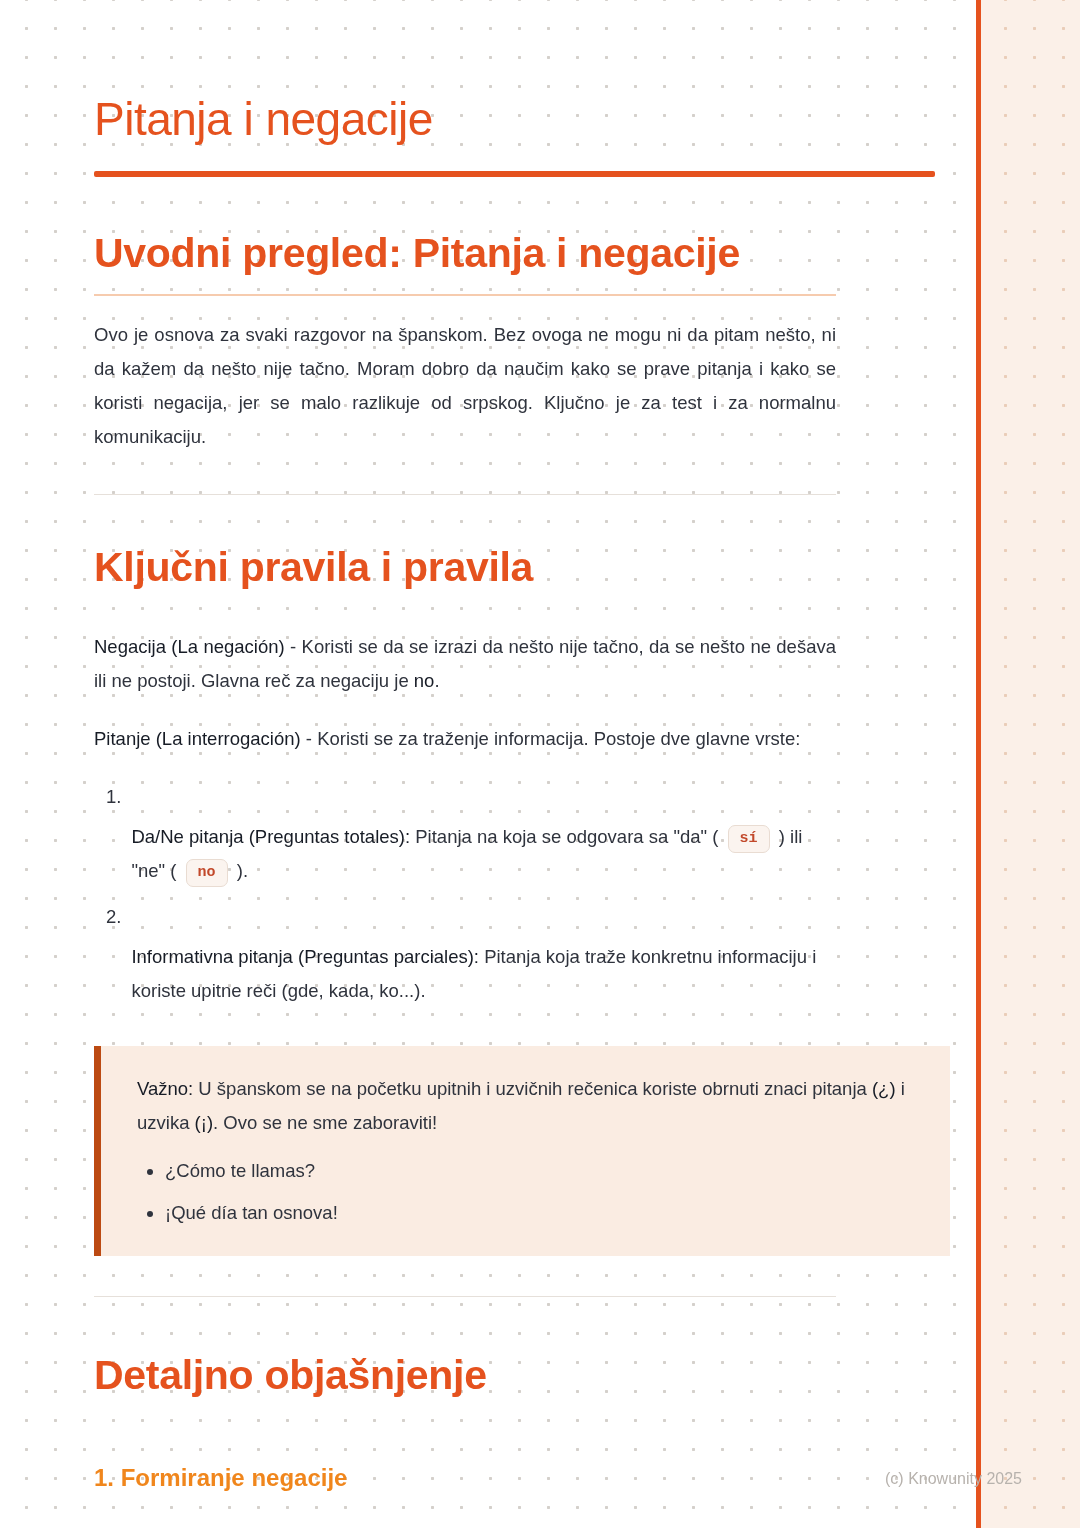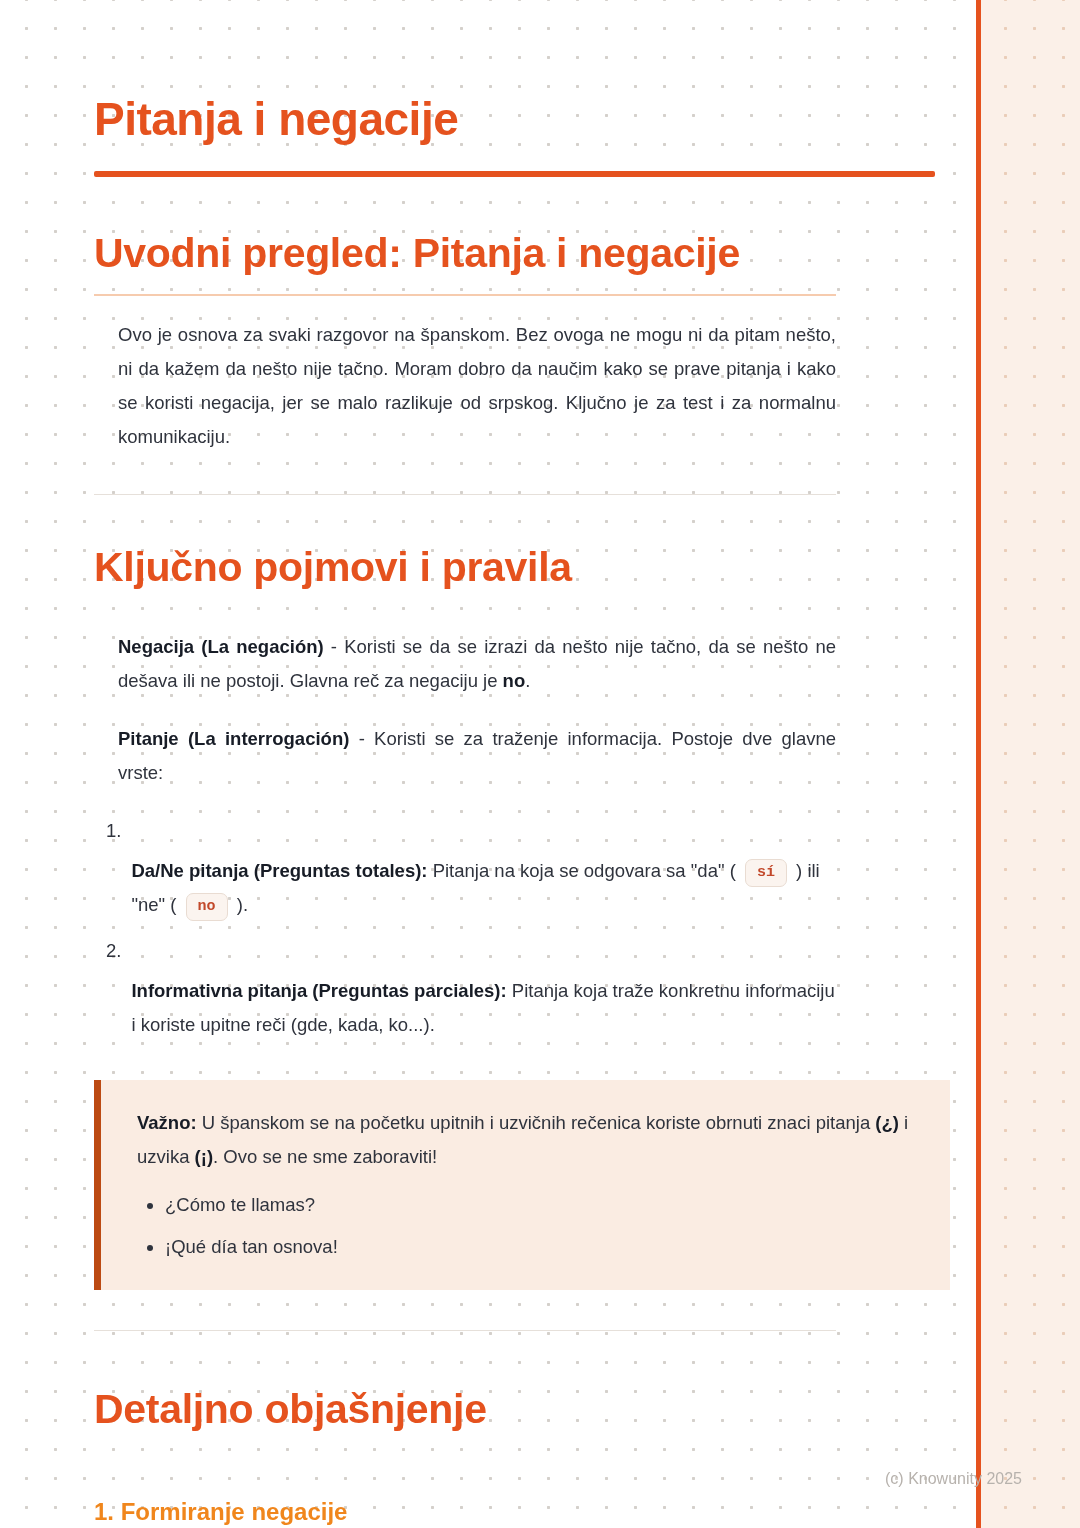--- a/index.html
+++ b/index.html
@@ -30,21 +30,21 @@
 
   .content {
     position: absolute;
     left: 94px; top: 0;
     width: 742px;
     padding-top: 94px;
   }
 
   .page-title {
     font-size: 46px;
-    font-weight: bold;
+    font-weight: normal;
     letter-spacing: -0.5px;
     color: #E5521E;
     line-height: 1.1;
   }
 
   .title-rule {
     margin-top: 26px;
     width: 841px;
     height: 6px;
     background: #E5521E;
@@ -67,26 +67,26 @@
     width: 742px;
     height: 2px;
     background: #F6CBAE;
   }
 
   .body {
     font-size: 18.5px;
     line-height: 34px;
     color: #2f333d;
   }
-  .justify { text-align: justify; margin-left: 24px; }
+  .justify { text-align: justify; }
   .intro-p { margin-top: 22px; }
   .p-negation { margin-top: 38px; }
   .p-question { margin-top: 24px; }
 
-  strong { color: #171c26; font-weight: bold; }
+  strong { color: #171c26; font-weight: normal; }
 
   hr.divider {
     border: none;
     border-top: 1px solid #E6E0DA;
     margin-top: 40px;
     width: 742px;
   }
 
   .num-list { margin-top: 24px; padding-left: 12px; }
   .num-item {
@@ -165,21 +165,21 @@
 
     <section>
       <h2 class="section-heading h2-intro">Uvodni pregled: Pitanja i negacije</h2>
       <div class="heading-underline"></div>
       <p class="body justify intro-p">Ovo je osnova za svaki razgovor na španskom. Bez ovoga ne mogu ni da pitam nešto, ni da kažem da nešto nije tačno. Moram dobro da naučim kako se prave pitanja i kako se koristi negacija, jer se malo razlikuje od srpskog. Ključno je za test i za normalnu komunikaciju.</p>
     </section>
 
     <hr class="divider">
 
     <section>
-      <h2 class="section-heading h2-concepts">Ključno pojmovi i pravila</h2>
+      <h2 class="section-heading h2-concepts">Ključni pravila i pravila</h2>
 
       <p class="body justify p-negation"><strong>Negacija (La negación)</strong><span> - Koristi se da se izrazi da nešto nije tačno, da se nešto ne dešava ili ne postoji. Glavna reč za negaciju je </span><strong>no</strong><span>.</span></p>
 
       <p class="body justify p-question"><strong>Pitanje (La interrogación)</strong><span> - Koristi se za traženje informacija. Postoje dve glavne vrste:</span></p>
 
       <div class="num-list">
 
         <div class="num-item">
           <span class="num">1.</span>
           <span class="num-body"><strong>Da/Ne pitanja (Preguntas totales):</strong><span> Pitanja na koja se odgovara sa "da" ( </span><code class="chip">sí</code><span> ) ili "ne" ( </span><code class="chip">no</code><span> ).</span></span>

